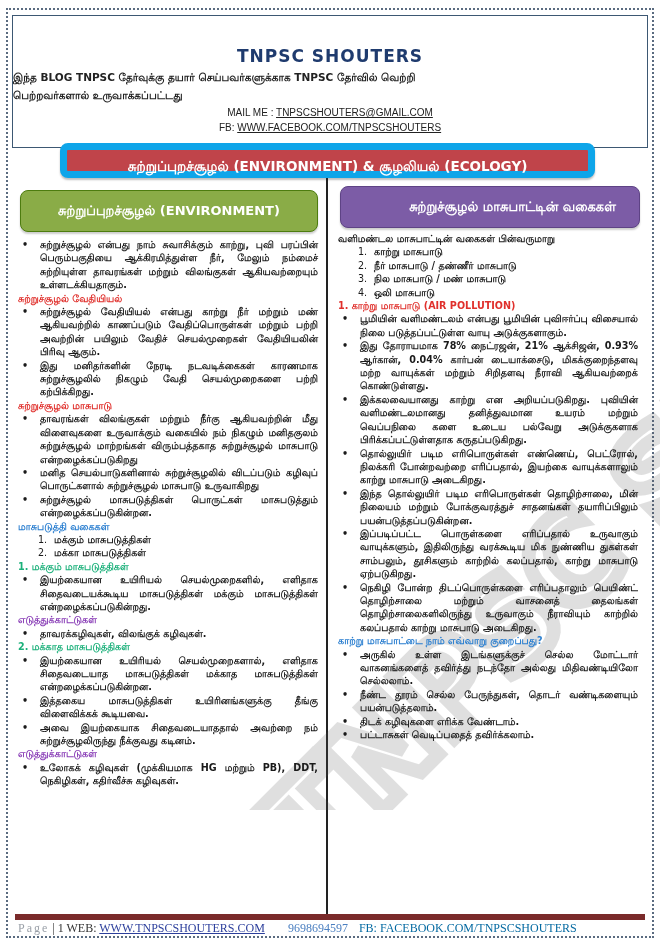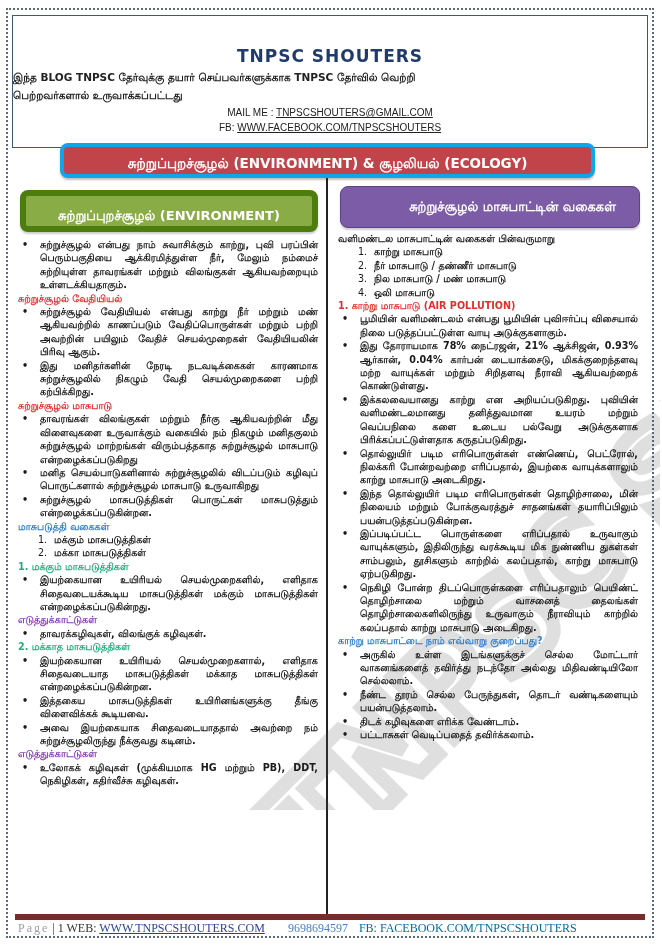--- a/index.html
+++ b/index.html
@@ -28,35 +28,35 @@
   .mail-line, .fb-line {
     position: absolute; left: 0; width: 100%; text-align: center;
     font-family: "Liberation Sans", sans-serif; font-size: 10px; color: #222;
   }
   .mail-line { top: 91px; }
   .fb-line { top: 106px; }
   .mail-line a, .fb-line a { color: #222; text-decoration: underline; text-align: right; }
 
   .main-banner {
     position: absolute; left: 60px; top: 143px; width: 535px; height: 35px;
-    background: #c0444a; border: 4px solid #0ea5e9; border-radius: 8px;
+    background: #c0444a; border: 7px solid #0ea5e9; border-radius: 8px;
     color: #fff; font-weight: bold; font-size: 13.5px; text-align: center;
     line-height: 33px; box-shadow: 0 2px 2px rgba(0,0,0,0.25);
   }
 
   .col-divider {
     position: absolute; left: 326px; top: 178px; width: 1.5px; height: 740px; background: #222;
   }
 
   .sec-banner {
     position: absolute; height: 42px; border-radius: 8px; color: #fff;
     font-weight: bold; font-size: 13px; text-align: center; line-height: 40px;
     box-shadow: 0 2px 2px rgba(0,0,0,0.2);
   }
-  .sec-banner.green { left: 20px; top: 190px; width: 298px; background: #8aac47; border: 6px solid #4d7c0f; }
+  .sec-banner.green { left: 20px; top: 190px; width: 298px; background: #8aac47; border: 1px solid #4d7c0f; }
   .sec-banner.purple { left: 340px; top: 186px; width: 300px; background: #7c5ca6; border: 1px solid #5e4385; padding-left: 45px; }
 
   .col {
     position: absolute; font-size: 9.6px; line-height: 13.4px; font-weight: bold; color: #1a1a1a;
   }
   .col.left { left: 18px; top: 238px; width: 300px; }
   .col.right { left: 338px; top: 232px; width: 300px; }
 
   .bullet { position: relative; padding-left: 22px; text-align: justify; }
   .bullet::before { content: "•"; position: absolute; left: 4px; top: 0; }

